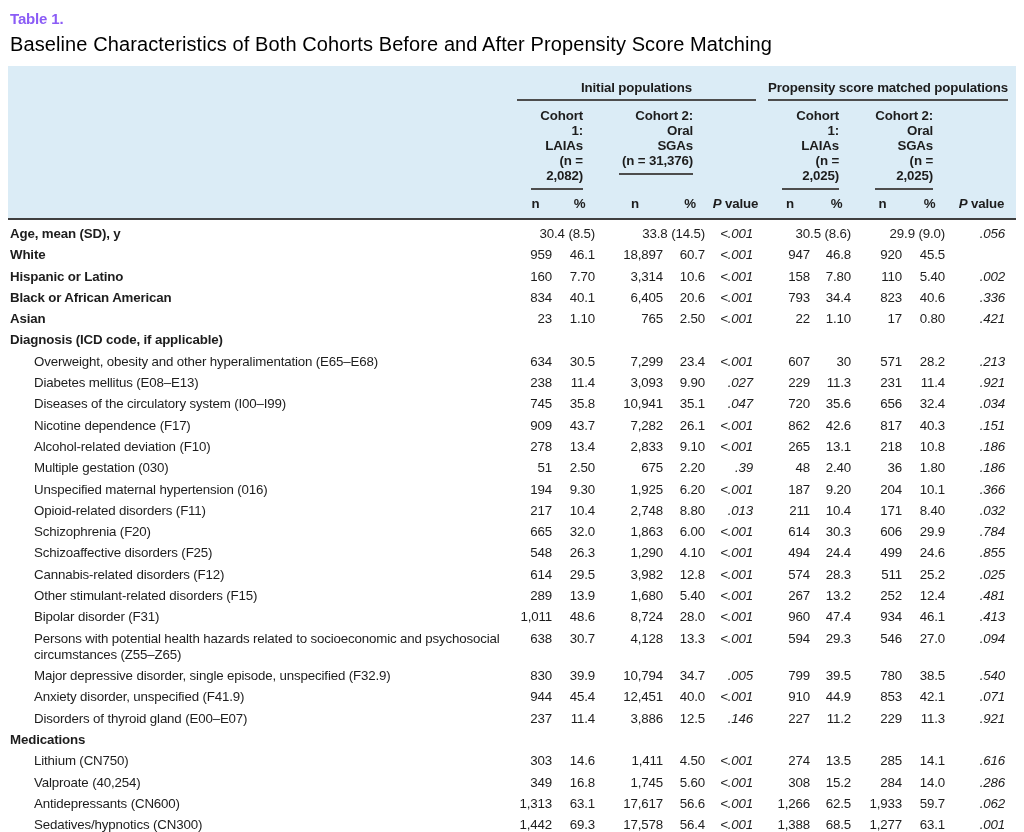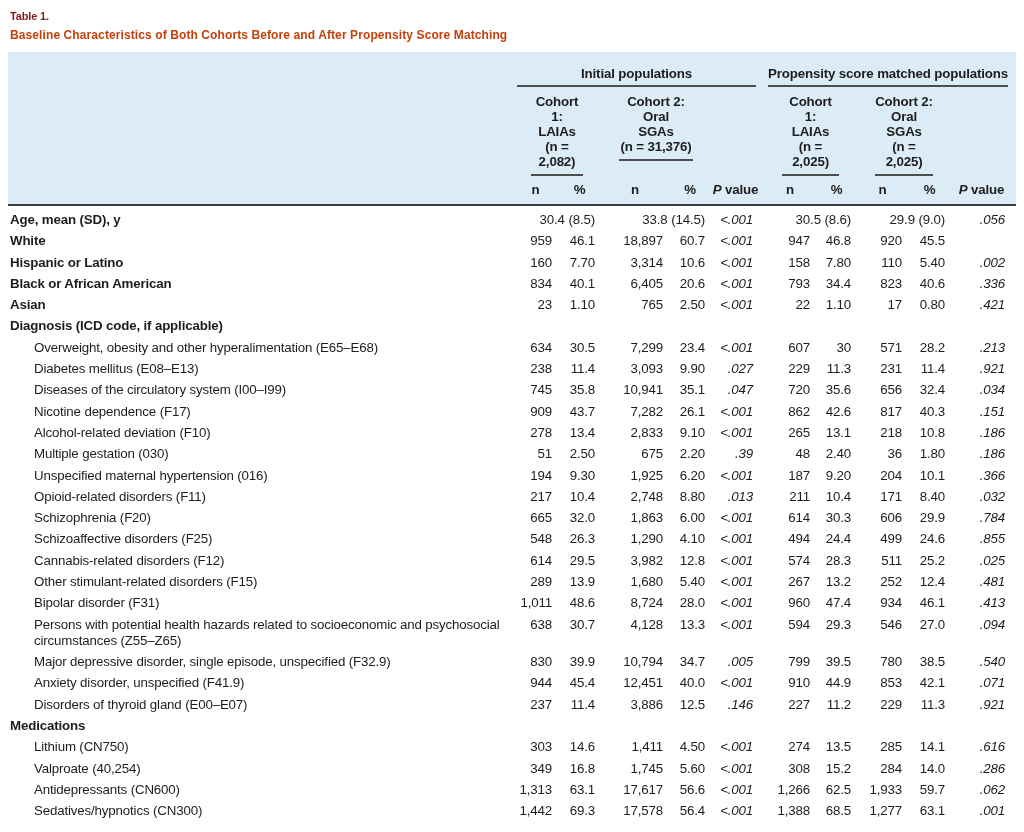--- a/index.html
+++ b/index.html
@@ -8,44 +8,44 @@
     width: 1024px; height: 832px;
     background: #ffffff;
     font-family: "Liberation Sans", sans-serif;
     color: #1d1d1d;
     overflow: hidden;
     letter-spacing: -0.15px;
   }
   .page { padding: 6px 8px 0 8px; }
 
   .table-label {
-    color: #7f1d1d; font-weight: bold; font-size: 11px;
+    color: #8b5cf6; font-weight: bold; font-size: 15px;
     margin: 4px 0 2px 2px;
   }
   .page-title {
-    color: #c2410c; font-weight: bold; font-size: 12px;
+    color: #000000; font-weight: normal; font-size: 20px;
     margin: 6px 0 10px 2px; letter-spacing: 0.1px;
   }
 
   table.baseline {
     border-collapse: collapse; table-layout: fixed;
     width: 1008px; font-size: 13.3px;
   }
   thead th {
     background: #DBECF6; font-weight: bold; padding: 0;
     vertical-align: top; font-size: 13.3px;
   }
   th.corner { border-bottom: 2px solid #3f3f3f; }
   .grp {
     text-align: center; white-space: nowrap;
     padding: 14px 0 4px 0; margin: 0 8px 0 4px;
     border-bottom: 2px solid #4d4d4d;
   }
   .coh {
-    text-align: center; white-space: pre-line; line-height: 15px;
+    text-align: right; white-space: pre-line; line-height: 15px;
     padding: 7px 0 5px 0; margin: 0 18px;
     border-bottom: 2px solid #4d4d4d;
   }
   tr.stat-header-row th {
     border-bottom: 2px solid #3f3f3f;
     padding: 6px 0 7px 0; text-align: center; vertical-align: bottom;
   }
   tr.stat-header-row th.ph { text-align: center; padding-right: 4px; white-space: nowrap; }
   tr.stat-header-row th.ph i { font-style: italic; }
 

